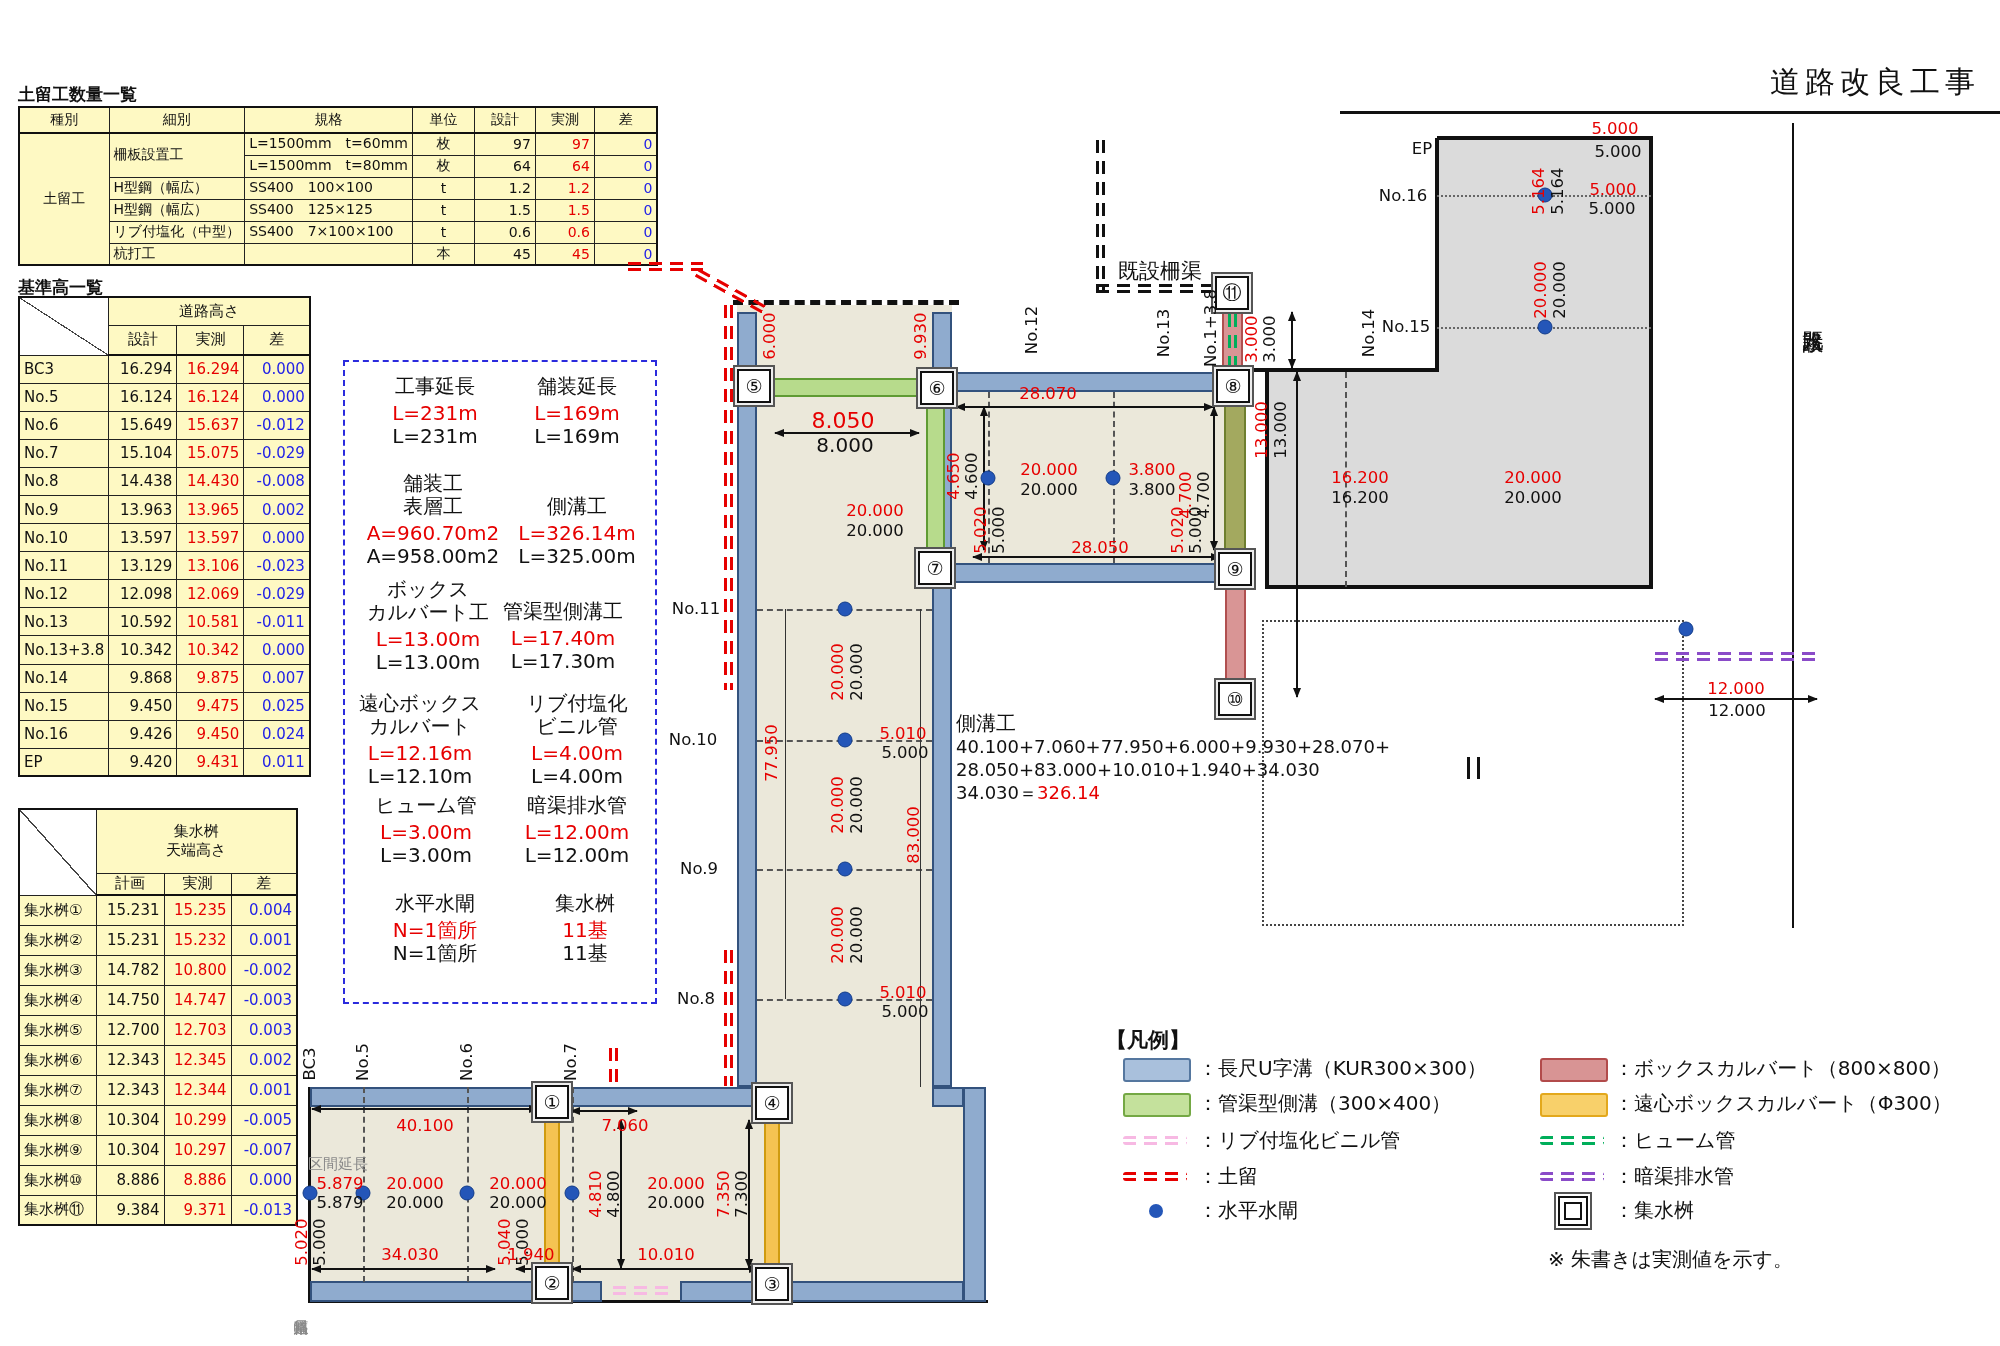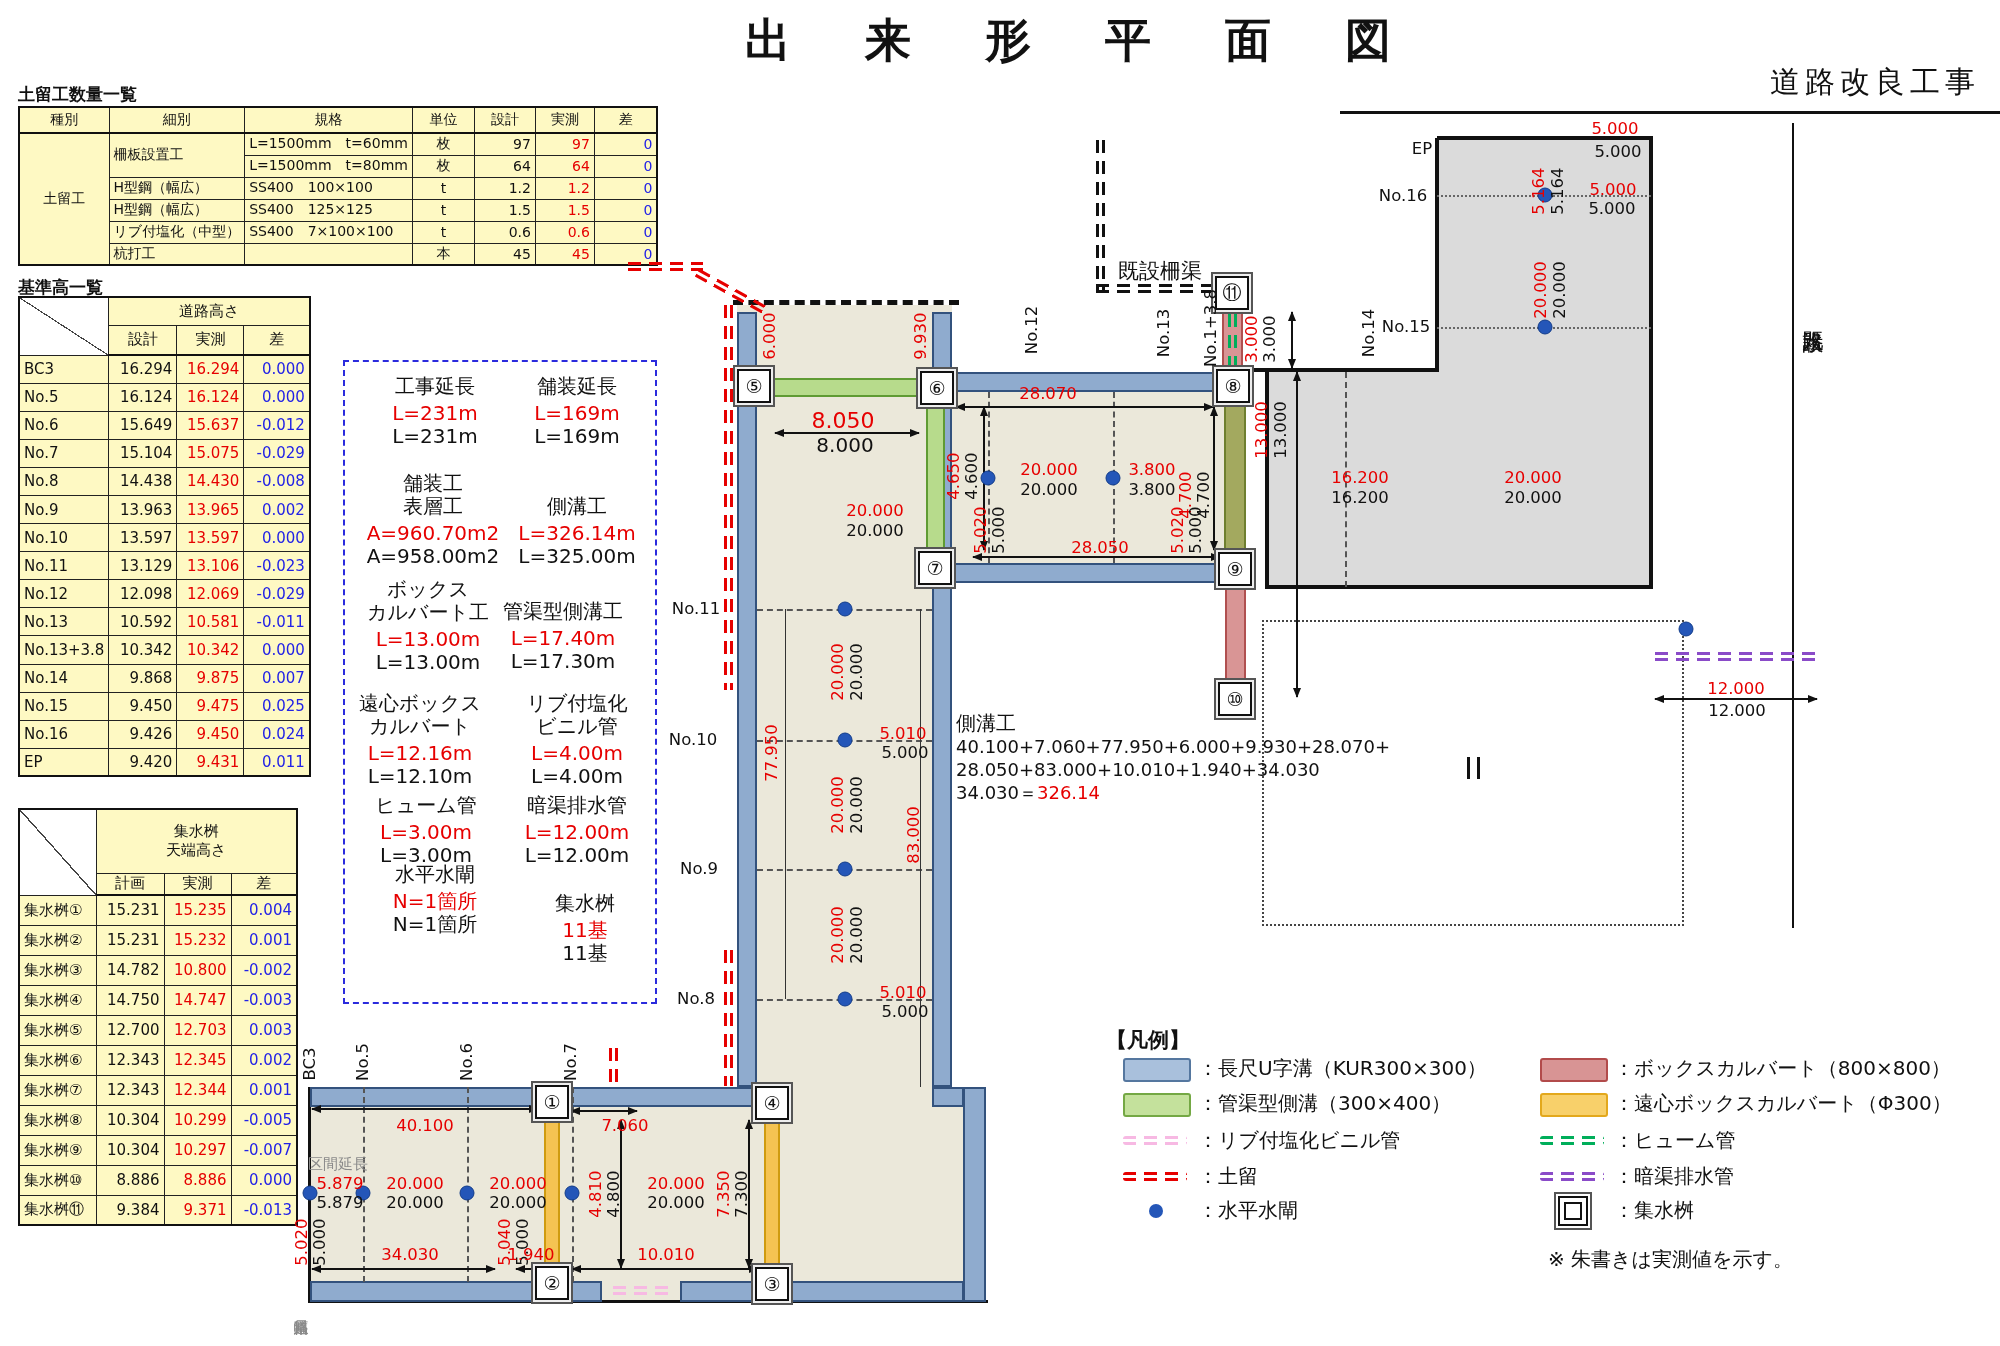--- a/index.html
+++ b/index.html
@@ -64,21 +64,20 @@
   .lg-basin span{display:block;width:14px;height:14px;border:2px solid #111;}
   .legend-note{font-size:20px;white-space:nowrap;}
   .sokkou{font-size:18px;line-height:23px;white-space:nowrap;}
   .sokkou .tt{font-size:20px;}
 </style>
 </head>
 <body>
 
 <div id="stage">
 
-  <div class="main-title" style="left:745px;top:10px">出　来　形　平　面　図</div>
   <div class="proj-title" style="left:1770px;top:62px">道路改良工事</div>
 
   <div class="tbl-title" style="left:18px;top:83px">土留工数量一覧</div>
   <table id="t1" class="tbl" style="left:18px;top:106px">
       <colgroup>
         <col style="width:90px">
         <col style="width:124px">
         <col style="width:128px">
         <col style="width:62px">
         <col style="width:61px">
@@ -391,21 +390,21 @@
       <div class="sum-item" style="left:316px;top:794px">
         <div>ヒューム管</div>
         <div class="val red">L=3.00m</div>
         <div>L=3.00m</div>
       </div>
       <div class="sum-item" style="left:467px;top:794px">
         <div>暗渠排水管</div>
         <div class="val red">L=12.00m</div>
         <div>L=12.00m</div>
       </div>
-      <div class="sum-item" style="left:325px;top:863px">
+      <div class="sum-item" style="left:325px;top:892px">
         <div>水平水閘</div>
         <div class="val red">N=1箇所</div>
         <div>N=1箇所</div>
       </div>
       <div class="sum-item" style="left:475px;top:892px">
         <div>集水桝</div>
         <div class="val red">11基</div>
         <div>11基</div>
       </div>
     </div>

